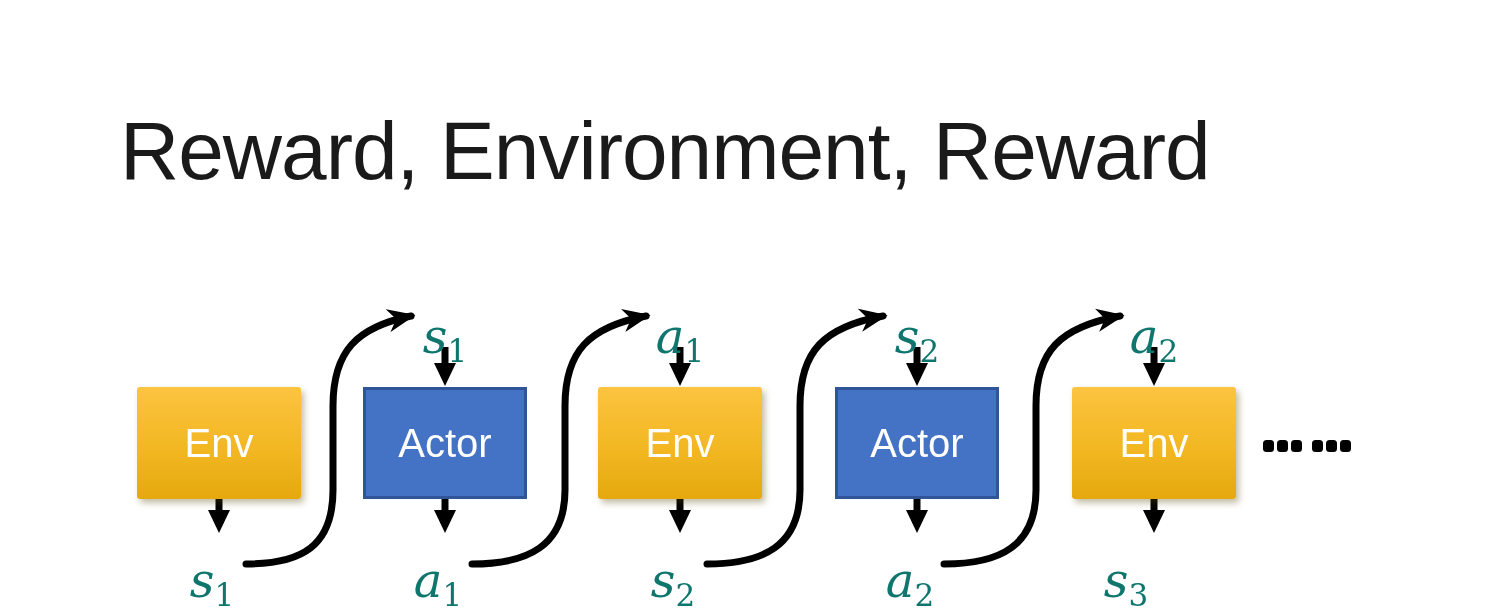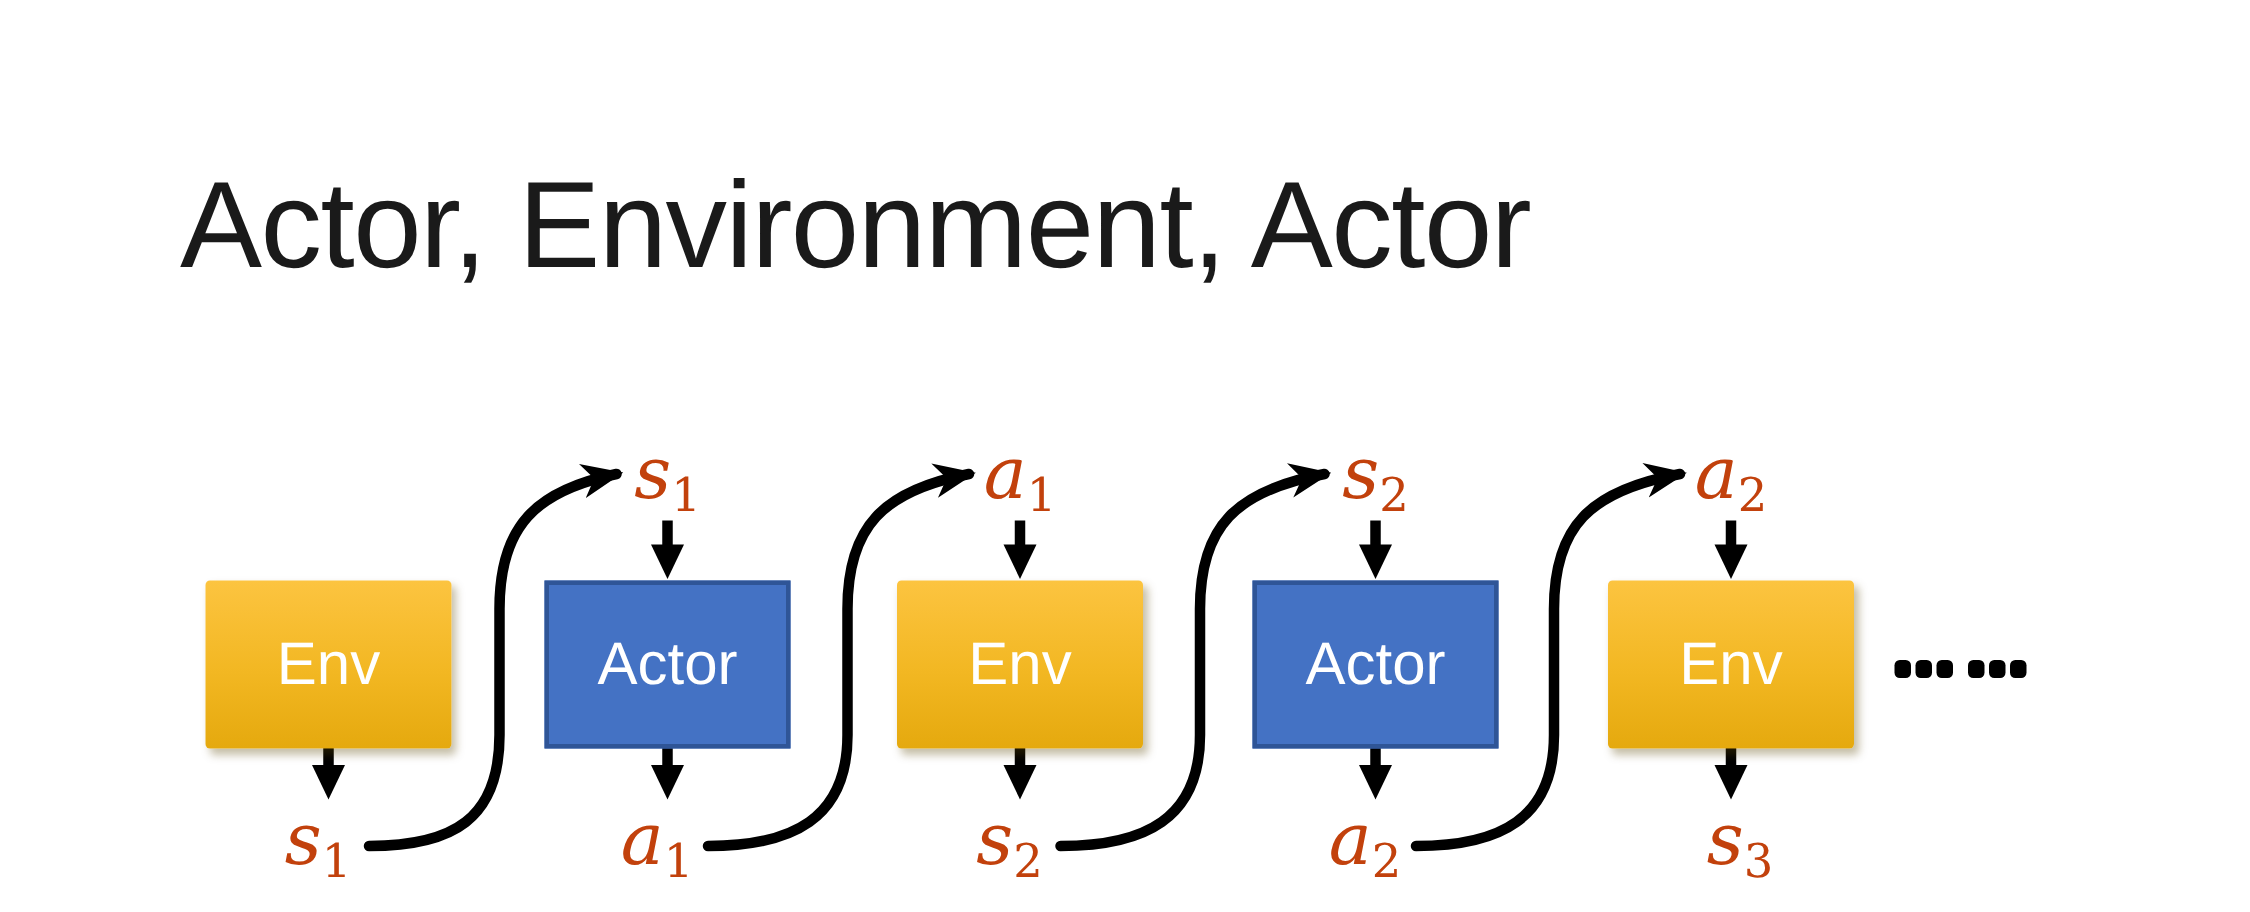--- a/index.html
+++ b/index.html
@@ -29,39 +29,39 @@
     border-radius:3px;
     box-shadow:3px 4px 6px rgba(90,70,0,0.35);
   }
   .actor{
     background:var(--actor-fill,#4472C4);
     border:3px solid var(--actor-border,#2F5597);
   }
   .mlabel{
     position:absolute;transform:translateX(-50%);
     font-family:"DejaVu Serif",serif;font-style:italic;
-    font-size:48px;line-height:48px;color:#c2410c;white-space:nowrap;
+    font-size:48px;line-height:48px;color:#0f766e;white-space:nowrap;margin-top:20px;
   }
   .mlabel sub{
     font-style:normal;font-size:31px;vertical-align:-0.28em;line-height:0;
   }
   .mlabel.toprow{top:292px;}
   .mlabel.bottomrow{top:536px;}
   .dots{
     position:absolute;left:1263px;top:439px;height:14px;
     display:flex;align-items:center;
   }
   .dot{width:11px;height:12px;background:var(--arrow-color,#000);border-radius:3.5px;margin-right:3px;}
   .dot.grp{margin-left:7px;}
 </style>
 </head>
 <body>
 
 <div class="slide">
-  <h1 class="title">Actor, Environment, Actor</h1>
+  <h1 class="title">Reward, Environment, Reward</h1>
 
   <div class="diagram">
 
     <svg class="arrows" width="1500" height="608" viewBox="0 0 1500 608">
       <defs>
         <marker id="curveHead" viewBox="0 0 12 10" refX="10" refY="5" markerWidth="4" markerHeight="3.4" orient="auto" markerUnits="strokeWidth">
           <path class="mk" d="M0,0 L12,5 L0,10 L3.5,5 Z"></path>
         </marker>
       </defs>
 
@@ -125,21 +125,21 @@
     </div>
     <div class="mlabel bottomrow" style="left:438px">
       <span>a</span><sub>1</sub>
     </div>
     <div class="mlabel bottomrow" style="left:673px">
       <span>s</span><sub>2</sub>
     </div>
     <div class="mlabel bottomrow" style="left:910px">
       <span>a</span><sub>2</sub>
     </div>
-    <div class="mlabel bottomrow" style="left:1160px">
+    <div class="mlabel bottomrow" style="left:1126px">
       <span>s</span><sub>3</sub>
     </div>
 
     <div class="dots" title="……">
       <span class="dot"></span>
       <span class="dot"></span>
       <span class="dot"></span>
       <span class="dot grp"></span>
       <span class="dot"></span>
       <span class="dot"></span>

